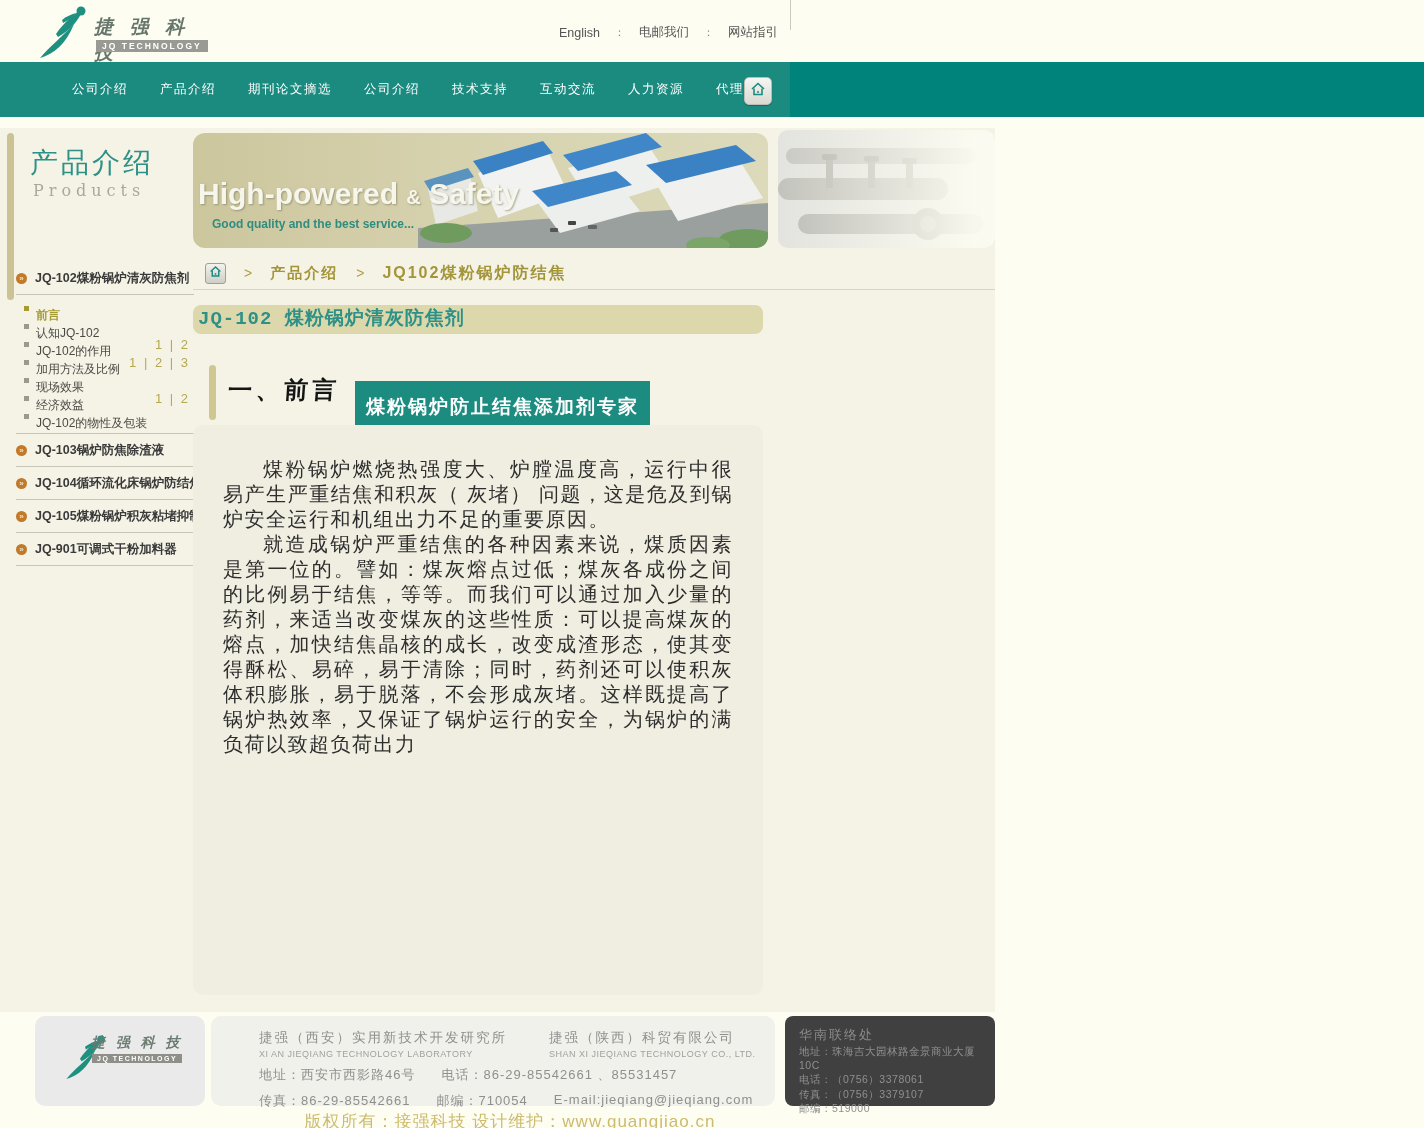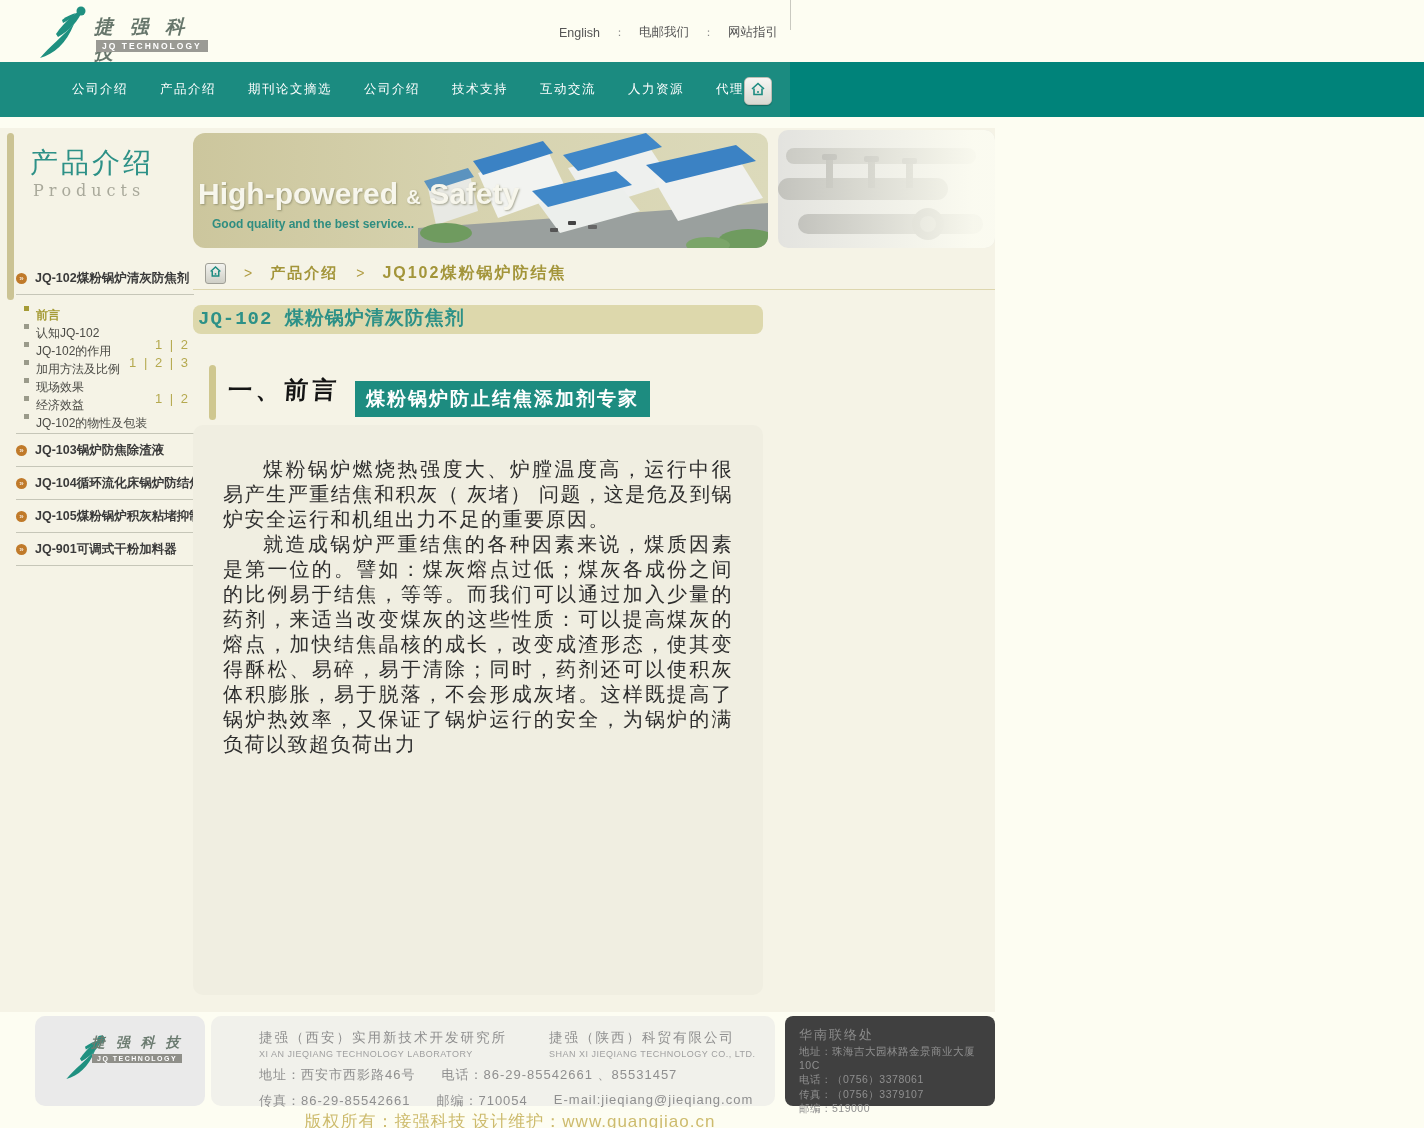--- a/index.html
+++ b/index.html
@@ -75,21 +75,21 @@
 
   
   .page-title-bar{position:absolute;left:193px;top:305px;width:570px;height:29px;background:#ddd8ac;
     border-radius:8px;}
   .page-title-bar span{font-family:"Liberation Mono","DejaVu Sans Mono",monospace;font-size:19px;
     color:#2d9187;line-height:29px;padding-left:5px;letter-spacing:1px;font-weight:bold;}
   .sec-bar{position:absolute;left:209px;top:365px;width:7px;height:55px;background:#cfc78f;border-radius:4px;}
   .sec-title{position:absolute;left:228px;top:374px;font-family:"DejaVu Serif",serif;font-weight:900;
     font-size:24px;color:#141414;letter-spacing:4px;transform:skewX(-4deg);}
   .sec-badge{position:absolute;left:355px;top:381px;height:28px;background:#1d8c80;color:#fff;
-    font-size:19px;font-weight:bold;letter-spacing:2px;line-height:28px;padding:4px 11px;}
+    font-size:19px;font-weight:bold;letter-spacing:2px;line-height:28px;padding:12px 11px;}
   .body-panel{position:absolute;left:193px;top:425px;width:570px;height:570px;background:#f0eee1;
     border-radius:10px;box-sizing:border-box;padding:32px 30px 0 30px;}
   .body-panel p{margin:0;text-indent:2em;font-size:20px;line-height:25px;letter-spacing:1.5px;
     color:#2e2e2e;text-align:justify;}
 
   
   .f-logo-box{position:absolute;left:35px;top:1016px;width:170px;height:90px;background:#eaeaea;border-radius:10px;}
   .f-center-box{position:absolute;left:211px;top:1016px;width:564px;height:90px;background:#f1f1eb;border-radius:10px;
     box-sizing:border-box;padding:13px 0 0 48px;color:#8f8f8f;}
   .f-right-box{position:absolute;left:785px;top:1016px;width:210px;height:90px;background:#404040;border-radius:8px;

